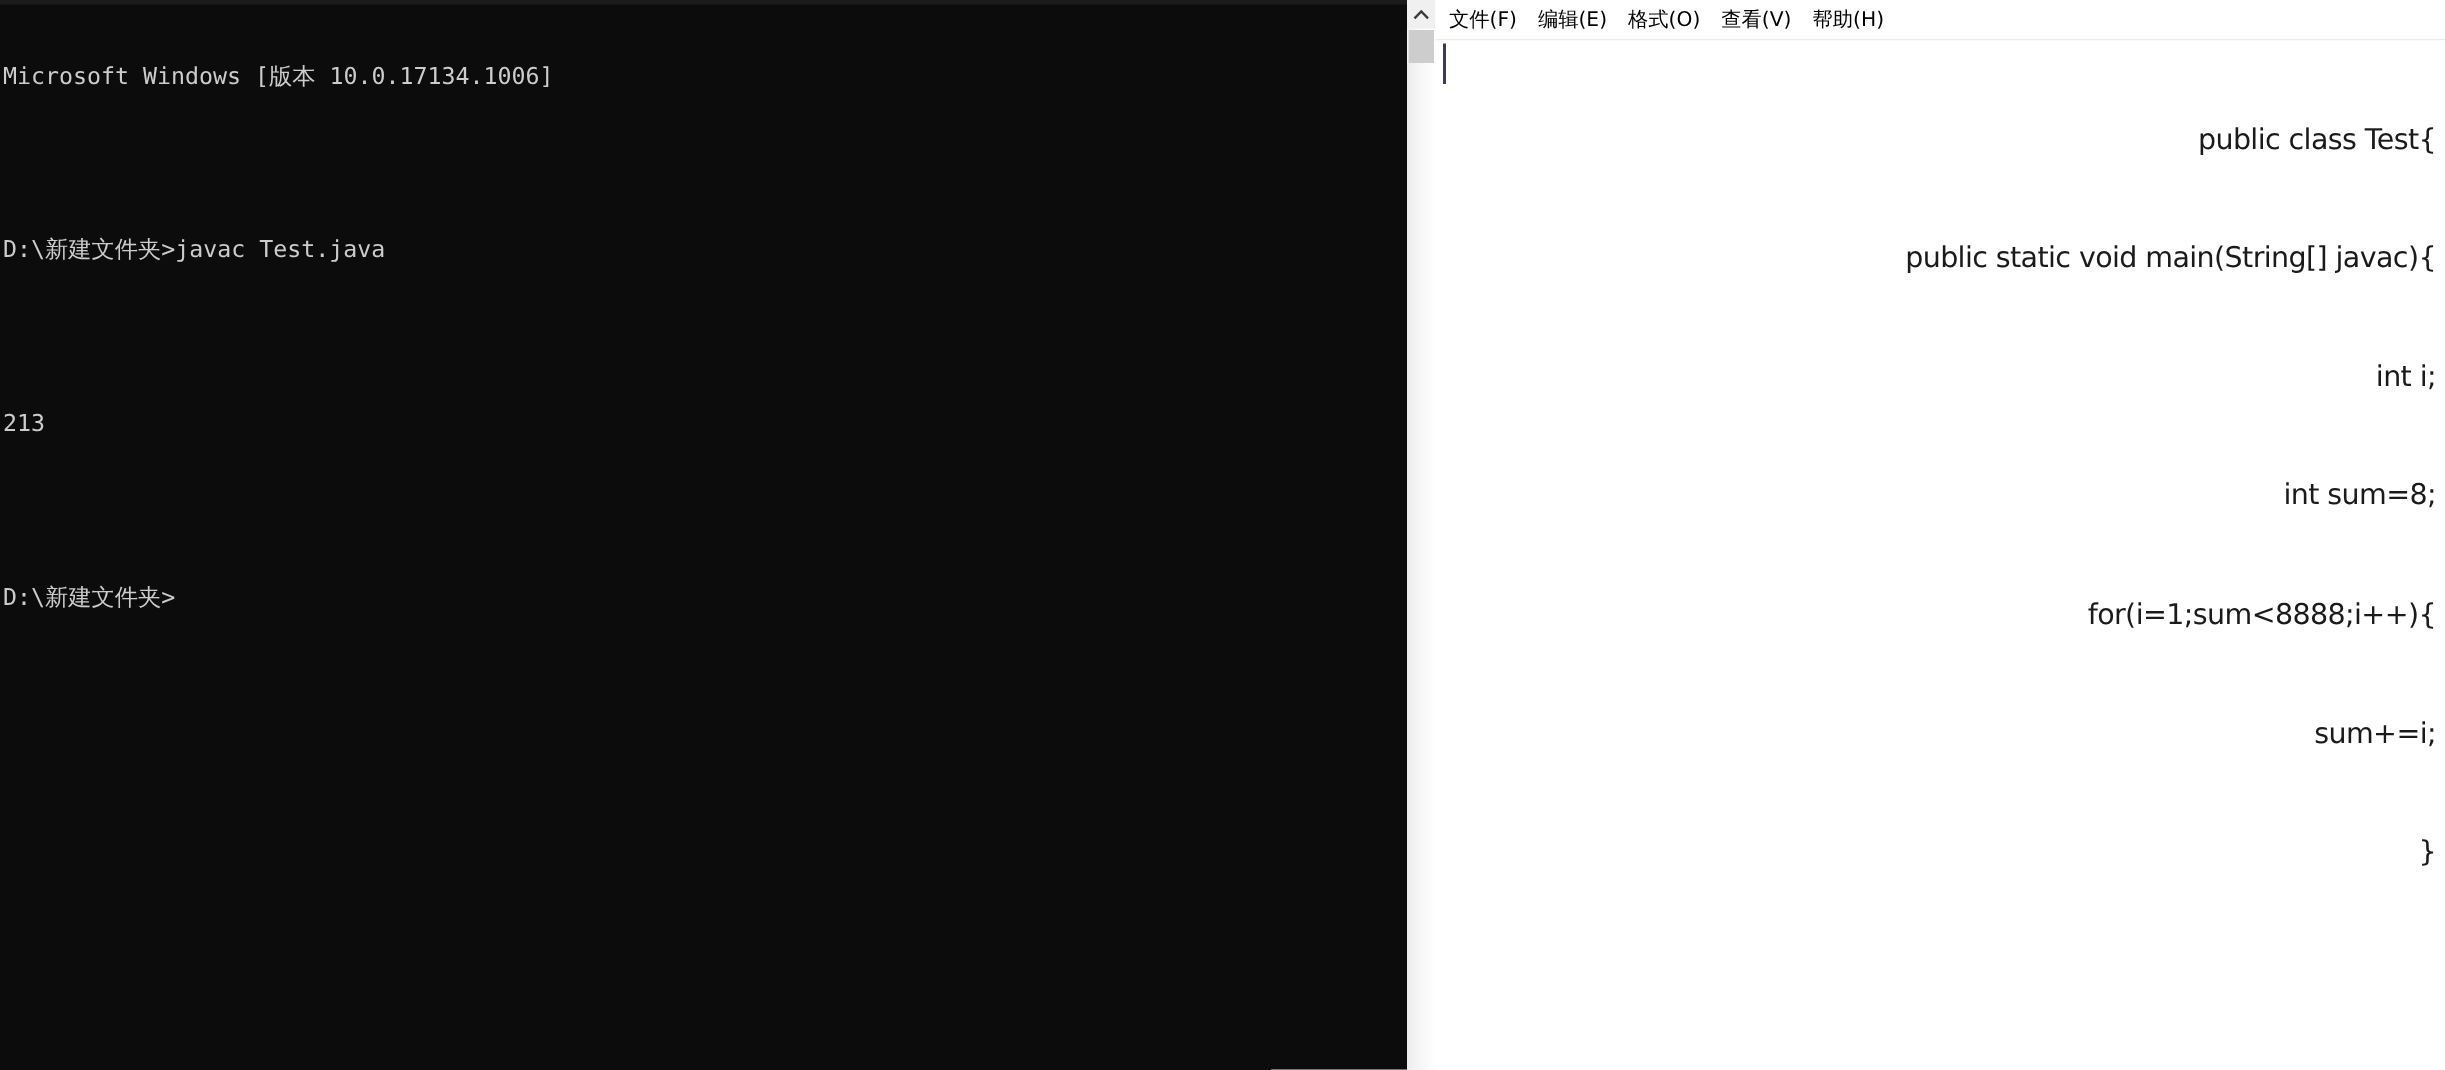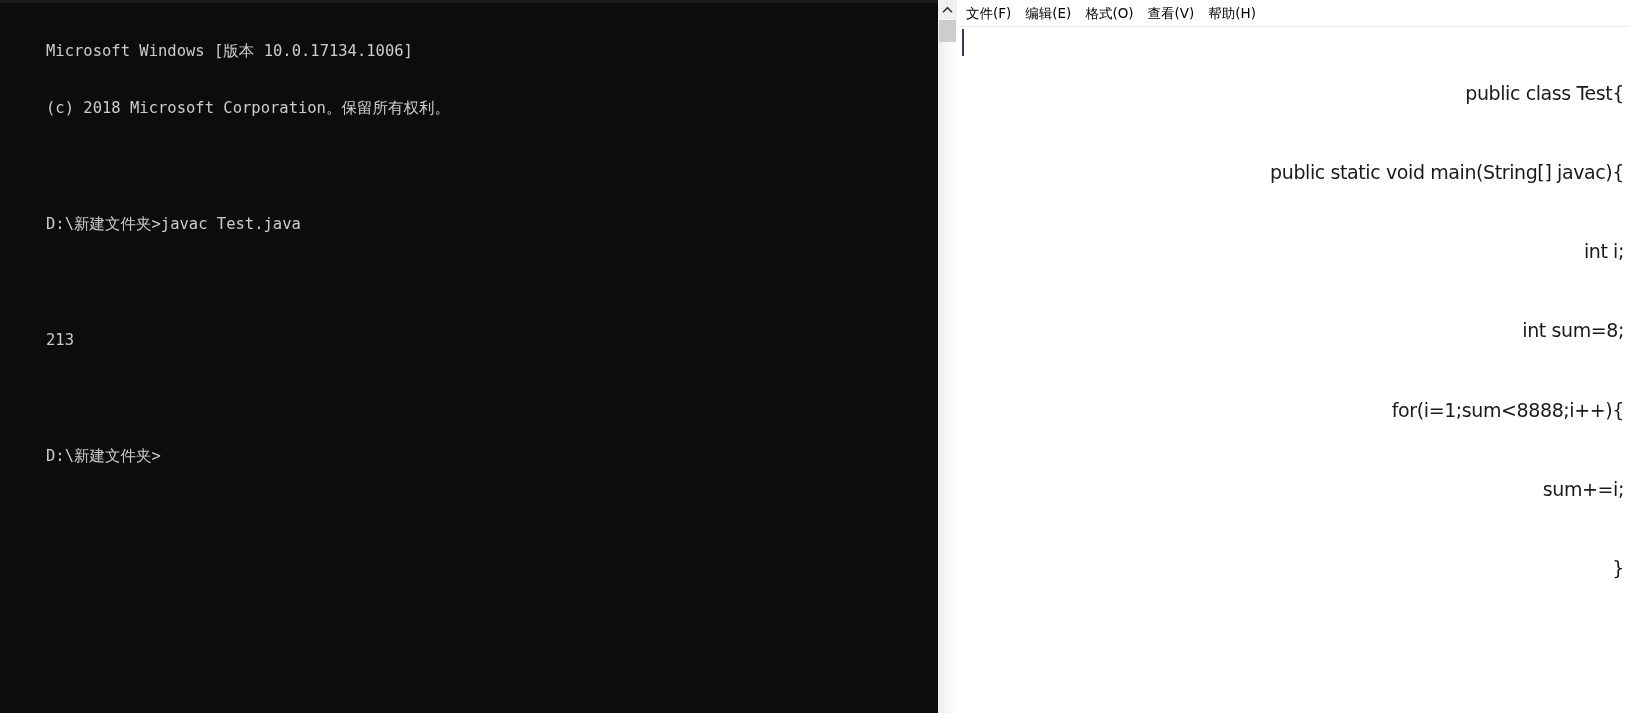--- a/index.html
+++ b/index.html
@@ -44,21 +44,21 @@
     left: 2px;
     top: 3px;
     width: 900px;
     color: #cccccc;
     font-family: "DejaVu Sans Mono", "Liberation Mono", monospace;
     font-size: 15.5px;
     line-height: 19.3px;
     white-space: pre;
     letter-spacing: 0px;
   }
-  .console-text .line { display: block; height: 19.3px; margin-left: 44px; }
+  .console-text .line { display: block; height: 19.3px; }
   .console-text .blank { display: block; height: 19.3px; }
 
   
   .notepad-window {
     position: absolute;
     left: 938px;
     top: 0;
     width: 692px;
     height: 713px;
     background: #ffffff;
@@ -172,21 +172,20 @@
 </style>
 </head>
 <body>
 
 <div class="screen">
 
   <div class="console-window">
     <div class="console-top-edge"></div>
     <div class="console-text">
       <span class="line">Microsoft Windows [版本 10.0.17134.1006]</span>
-      <span class="line">(c) 2018 Microsoft Corporation。保留所有权利。</span>
       <span class="blank"></span>
       <span class="line">D:\新建文件夹&gt;javac Test.java</span>
       <span class="blank"></span>
       <span class="line">213</span>
       <span class="blank"></span>
       <span class="line">D:\新建文件夹&gt;</span>
     </div>
   </div>
 
   <div class="notepad-window">

